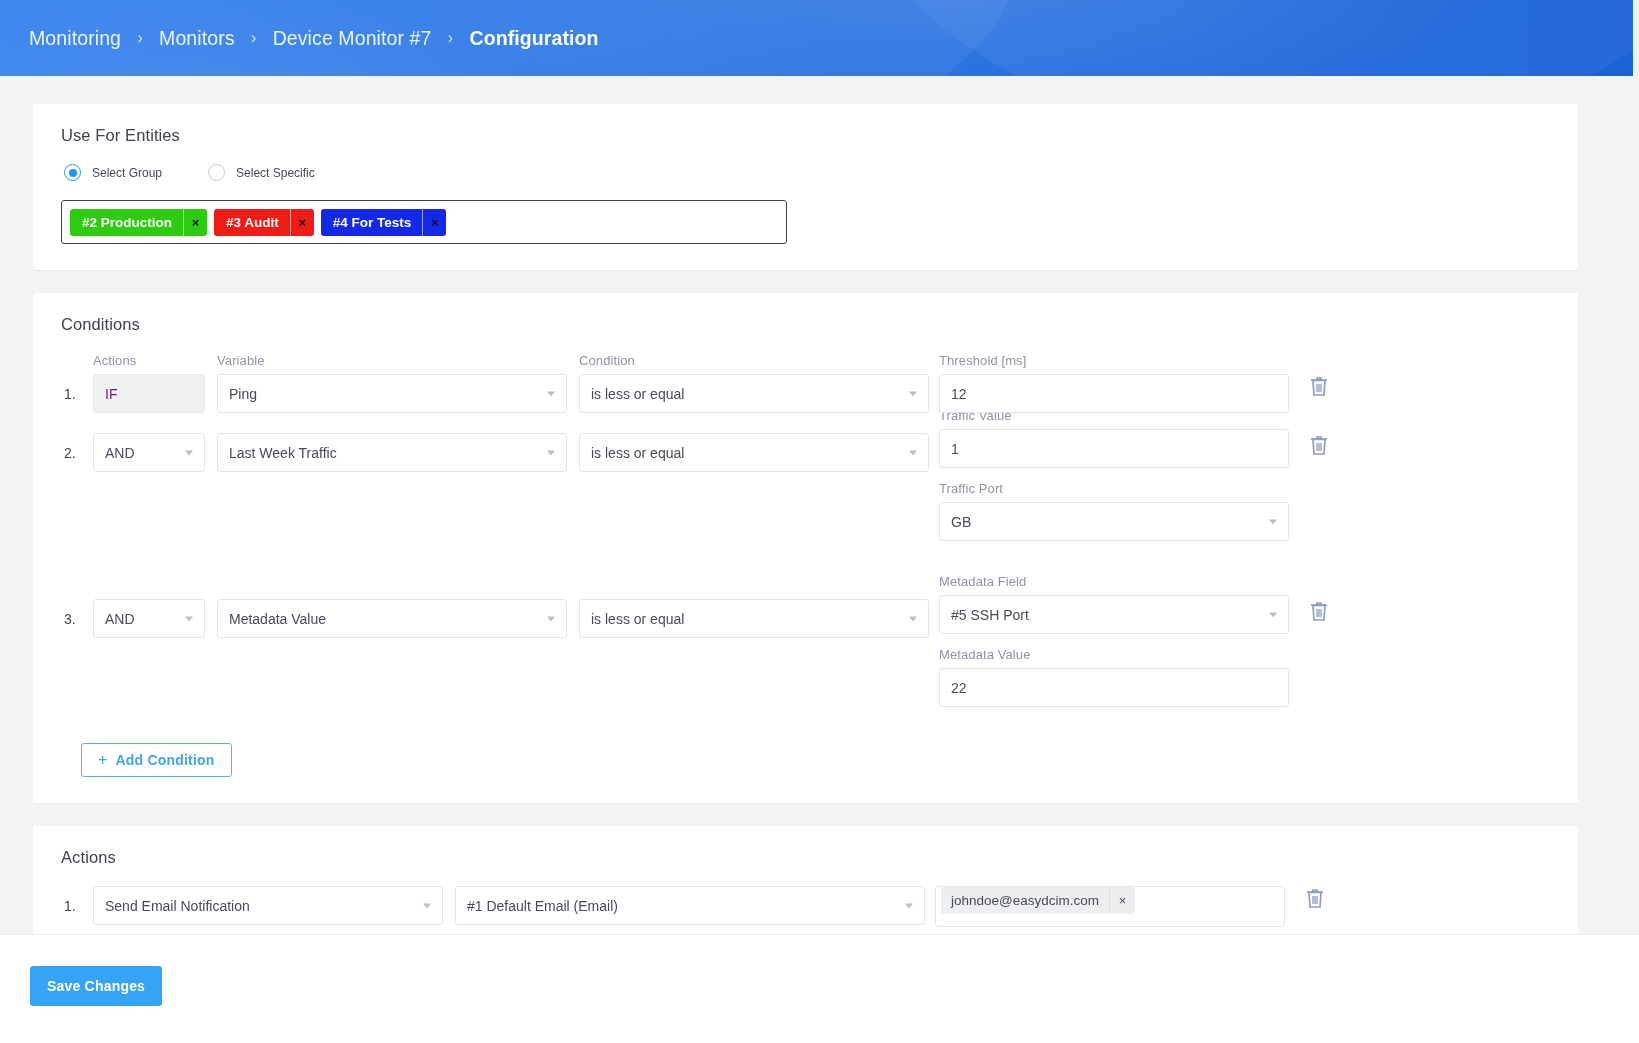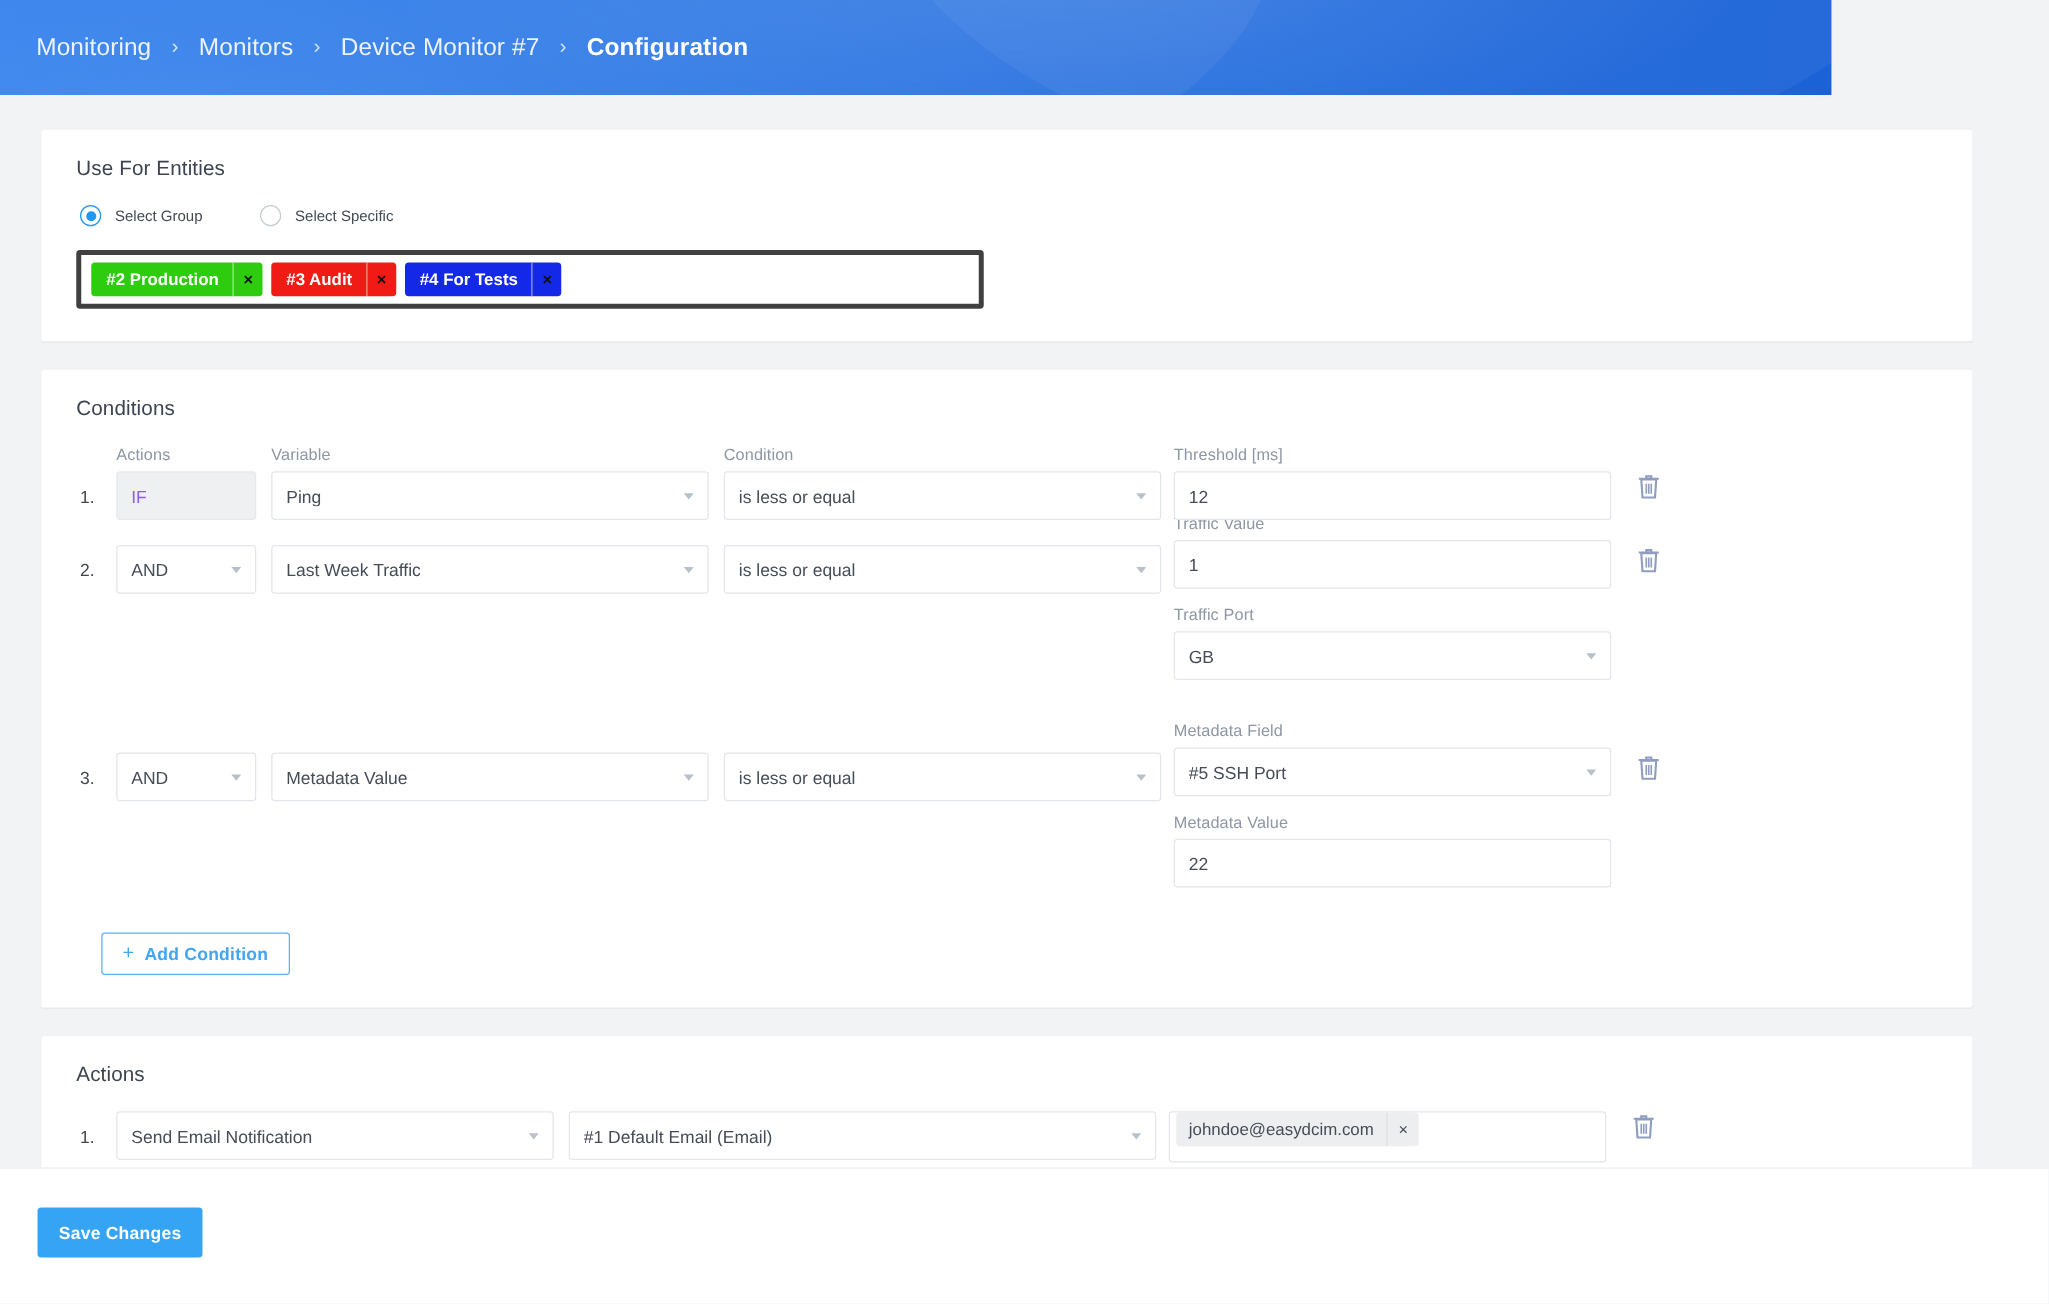--- a/index.html
+++ b/index.html
@@ -7,21 +7,21 @@
     width: 1639px;
     height: 1043px;
     overflow: hidden;
     background: #f1f3f5;
     font-family: "Liberation Sans", sans-serif;
   }
 
   
   .topbar {
     position: relative;
-    width: 1465px;
+    width: 1633px;
     height: 76px;
     background: #1565d8;
     background-image:
       radial-gradient(ellipse 900px 260px at 58% -40%, rgba(255,255,255,0.13), rgba(255,255,255,0) 62%),
       radial-gradient(ellipse 1100px 420px at 12% 150%, rgba(255,255,255,0.10), rgba(255,255,255,0) 60%),
       linear-gradient(95deg, #2a7bec 0%, #2472e4 36%, #1d68dd 70%, #1a62d6 100%);
     overflow: hidden;
   }
   .topbar::before {
     content: "";
@@ -134,21 +134,21 @@
     width: 8px; height: 8px;
     border-radius: 50%;
     background: #2196f3;
   }
   .radio-label { font-size: 12px; color: #434a54; white-space: nowrap; }
 
   
   .tag-field {
     width: 726px;
     min-height: 44px;
-    border: 4px solid #404040;
+    border: 1px solid #404040;
     border-radius: 3px;
     background: #fff;
     display: flex;
     align-items: center;
     padding: 6px 8px;
     gap: 7px;
   }
   .tag {
     display: inline-flex;
     align-items: stretch;
@@ -209,21 +209,21 @@
     align-items: center;
     padding: 0 11px;
     font-size: 14px;
     color: #454c57;
     position: relative;
     width: 100%;
   }
   .ctrl.disabled {
     background: #eef0f2;
     border-color: #e6e9ec;
-    color: #8b5cf6;
+    color: #701a75;
   }
   .ctrl .caret {
     position: absolute;
     right: 11px;
     top: 50%;
     transform: translateY(-50%);
     width: 0; height: 0;
     border-left: 4.5px solid transparent;
     border-right: 4.5px solid transparent;
     border-top: 5px solid #b8c0ca;

